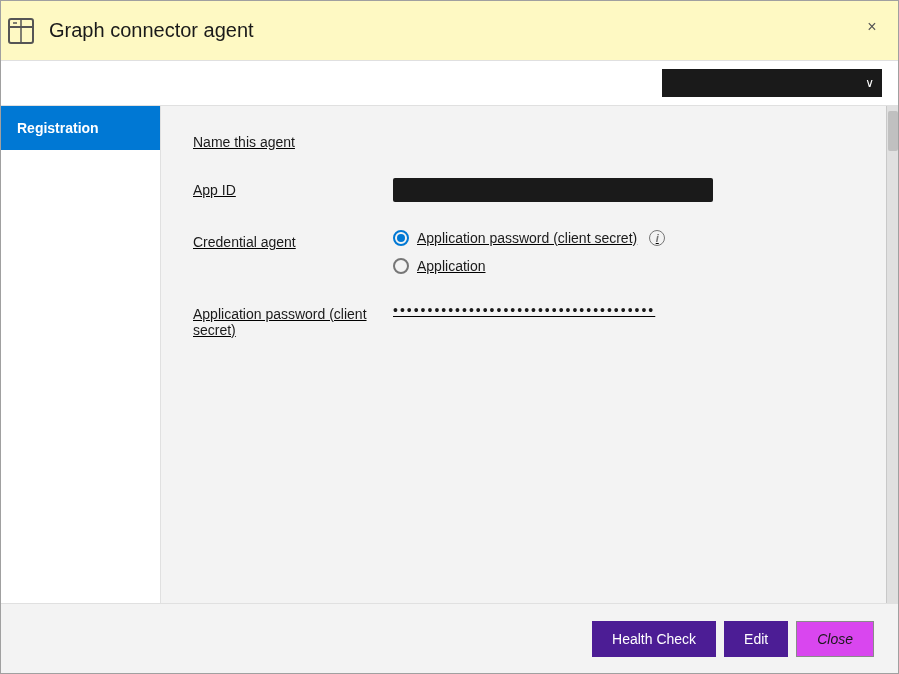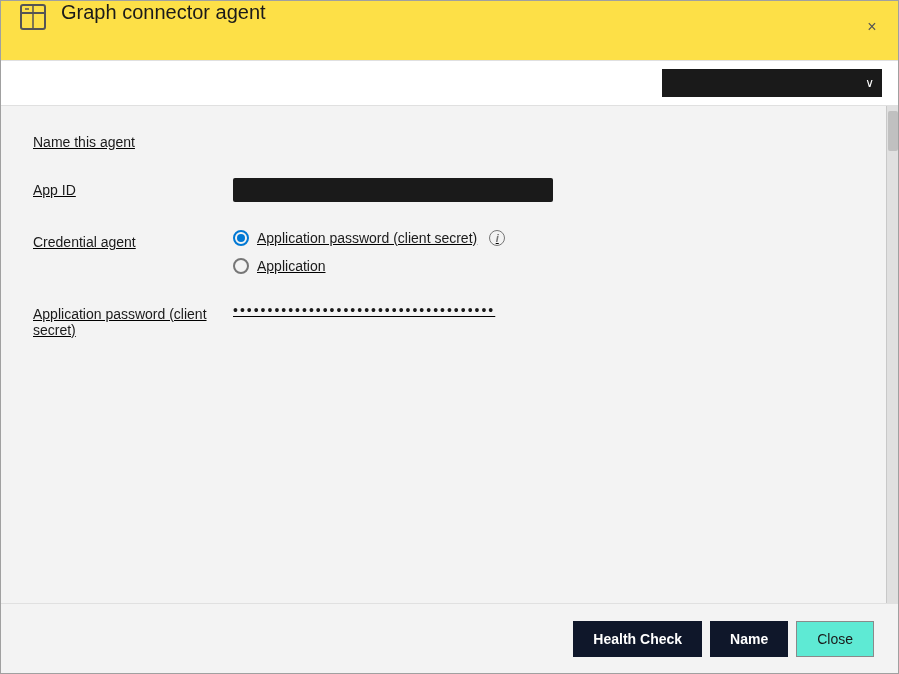--- a/index.html
+++ b/index.html
@@ -22,24 +22,25 @@
       height: 674px;
       background: #f3f3f3;
       border: 1px solid #a0a0a0;
       box-shadow: 2px 2px 10px rgba(0,0,0,0.3);
       display: flex;
       flex-direction: column;
       position: relative;
     }
 
     .title-bar {
-      background: #fde047;
+      background: #fef9c3;
       height: 60px;
       display: flex;
-      padding: 0 16px;
+      align-items: center;
+      padding: 0 4px;
       border-bottom: 1px solid #e0e0e0;
       position: relative;
     }
 
     .title-bar-icon {
       width: 32px;
       height: 32px;
       margin-right: 12px;
       flex-shrink: 0;
     }
@@ -249,29 +250,29 @@
     .btn {
       height: 36px;
       padding: 0 20px;
       font-size: 14px;
       cursor: pointer;
       border: none;
       font-family: 'Segoe UI', Arial, sans-serif;
     }
 
     .btn-primary {
-      background: #0f172a;
+      background: #4c1d95;
       color: white;
-      font-weight: bold;
     }
 
     .btn-secondary {
-      background: #5eead4;
+      background: #d946ef;
       color: #1a1a1a;
       border: 1px solid #8a8a8a;
+      font-style: italic;
     }
   </style>
 </head>
 <body>
 
 <div class="window">
 
   <div class="title-bar">
     <div class="title-bar-icon">
       <svg width="32" height="32" viewBox="0 0 32 32" fill="none" xmlns="http://www.w3.org/2000/svg">
@@ -287,20 +288,25 @@
 
   <div class="toolbar">
     <div class="account-selector">
       <span style="background:#1a1a1a;color:#1a1a1a;flex:1;height:14px;display:block;margin-right:4px;"></span>
       <span class="account-selector-chevron">∨</span>
     </div>
   </div>
 
   <div class="main-content">
 
+    <div class="sidebar">
+      <div class="sidebar-item active">
+        <span>Registration</span>
+      </div>
+    </div>
 
     <div class="content-area">
 
       <div class="form-row">
         <div class="form-label">Name this agent</div>
       </div>
 
       <div class="form-row">
         <div class="form-label">App ID</div>
         <div class="form-value">
@@ -337,17 +343,17 @@
     </div>
 
     <div class="scrollbar-track">
       <div class="scrollbar-thumb"></div>
     </div>
 
   </div>
 
   <div class="footer">
     <button class="btn btn-primary">Health Check</button>
-    <button class="btn btn-primary">Name</button>
+    <button class="btn btn-primary">Edit</button>
     <button class="btn btn-secondary">Close</button>
   </div>
 
 </div>
 
 </body></html>

